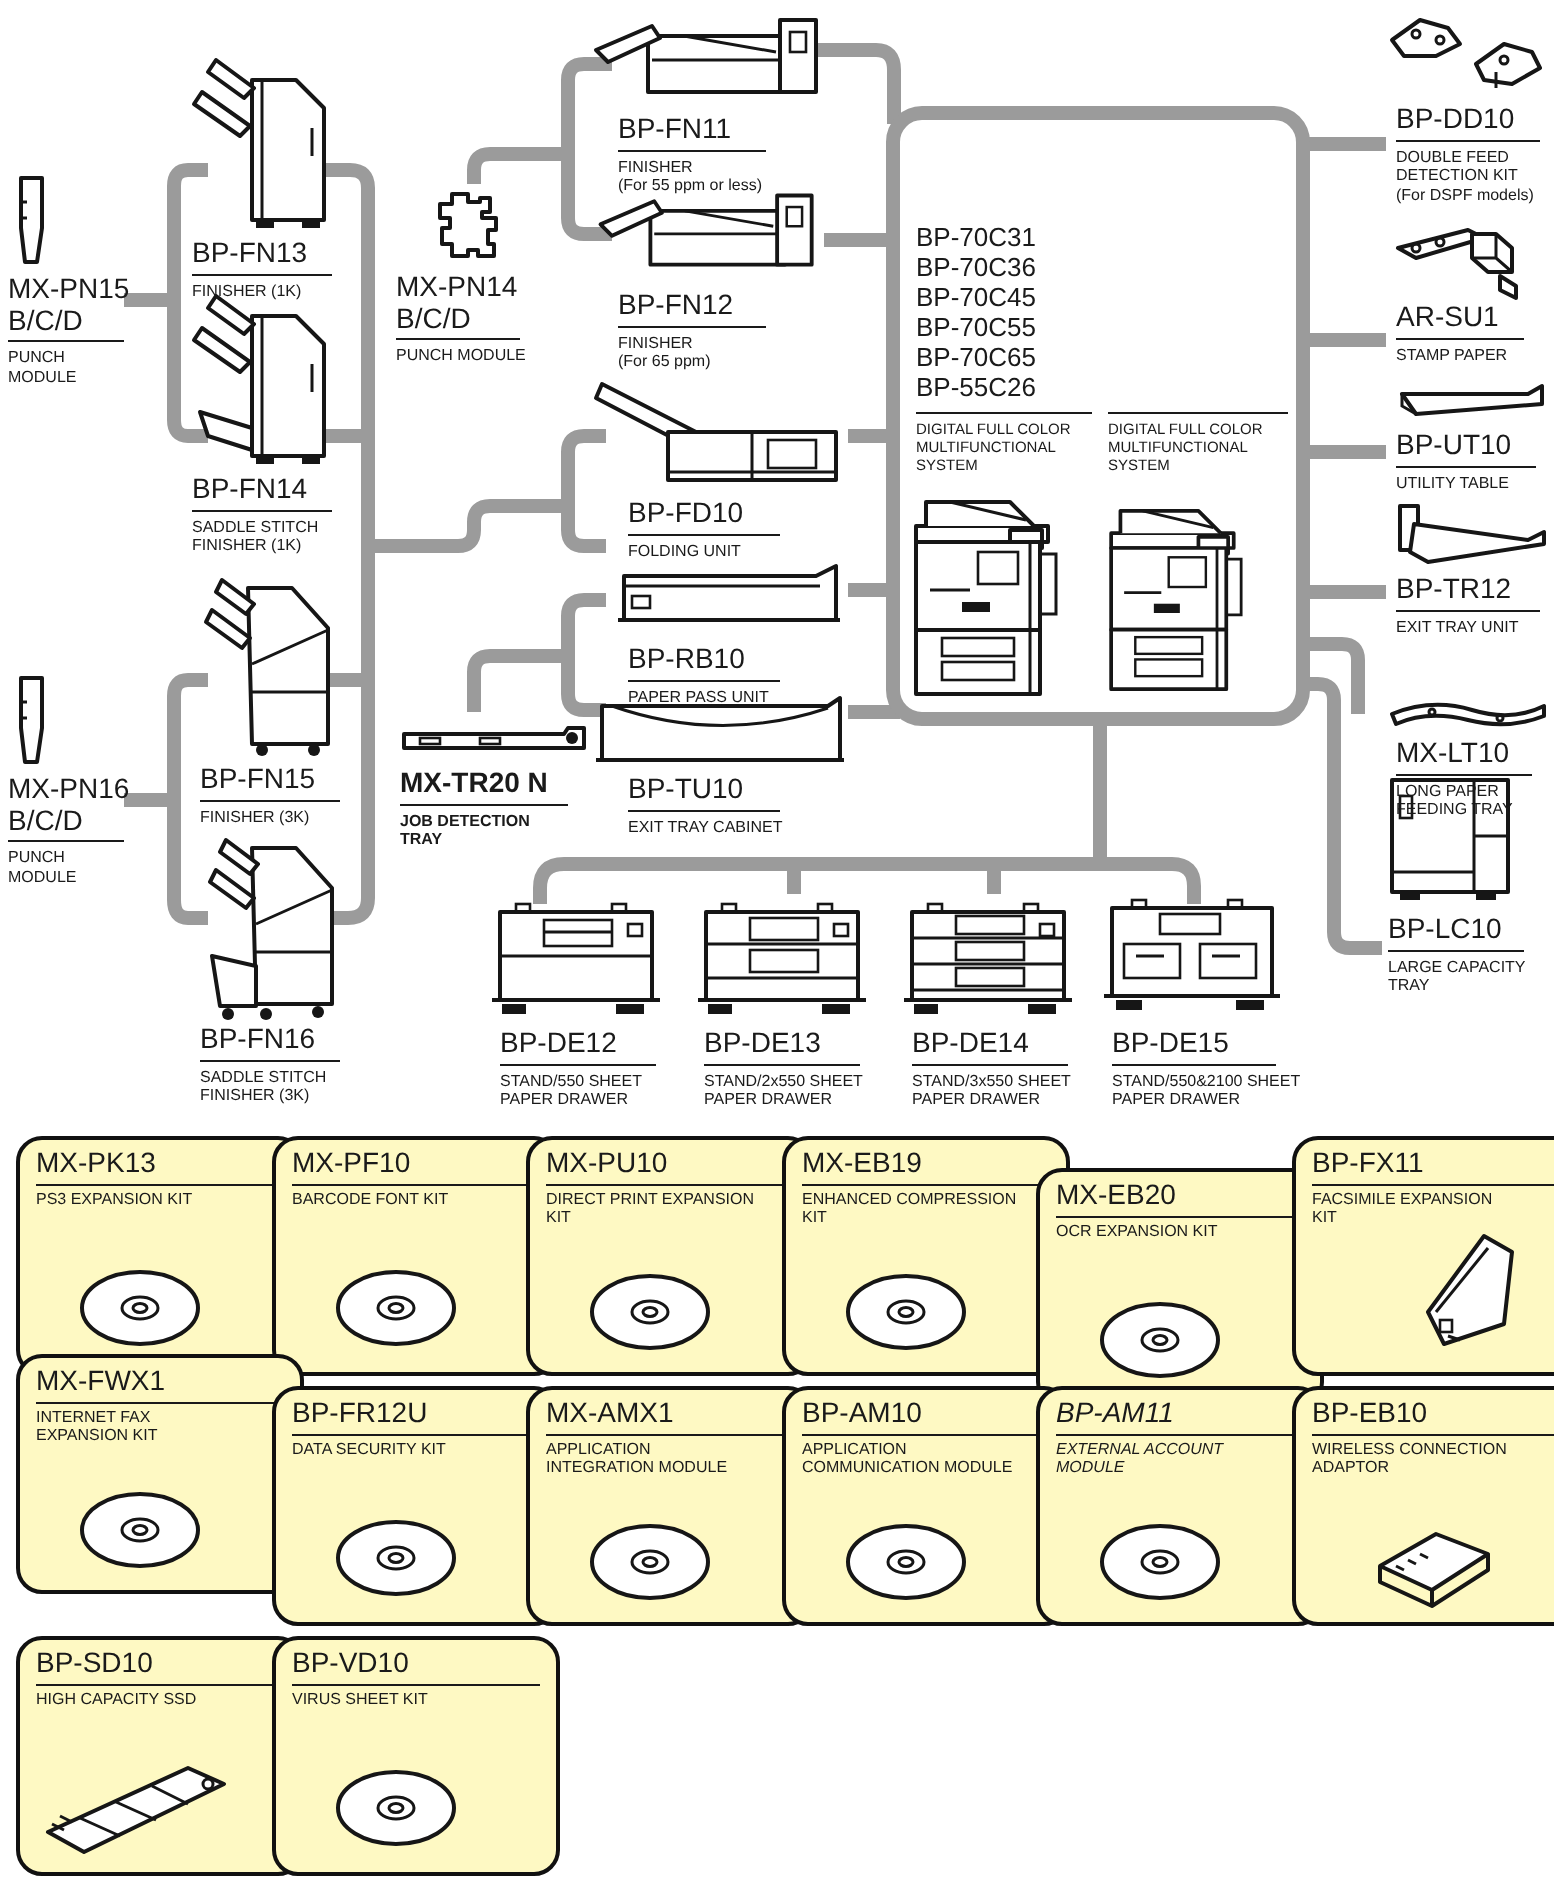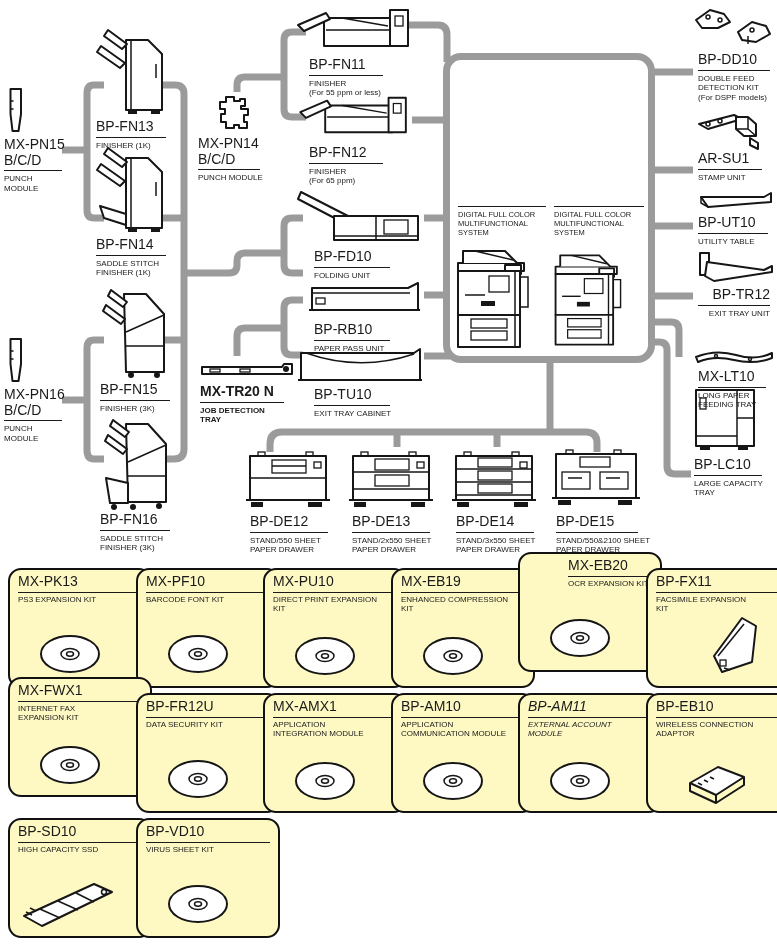--- a/index.html
+++ b/index.html
@@ -64,20 +64,28 @@
       <path d="M648 322 H671 Q679 322 679 330 V357"></path>
       <path d="M648 342 H659 Q667 342 667 350 V466 Q667 474 675 474 H691"></path>
       <path d="M550 360 V429"></path>
       <path d="M270 452 V444 Q270 432 282 432 H586 Q597 432 597 443 V452"></path>
       <path d="M397 432 V447"></path>
       <path d="M497 432 V447"></path>
     </g>
   </svg>
 
   <div id="center-box">
+    <div class="mcol" id="mcol1" style="left:8px;top:51px;">
+        <div>BP-70C31</div>
+        <div>BP-70C36</div>
+        <div>BP-70C45</div>
+        <div>BP-70C55</div>
+        <div>BP-70C65</div>
+        <div>BP-55C26</div>
+      </div>
     <div class="mdiv" style="left:8px;top:146px;width:88px;"></div>
     <div class="mdiv" style="left:104px;top:146px;width:90px;"></div>
     <div class="mcap" style="left:8px;top:151px;">DIGITAL FULL COLOR
 MULTIFUNCTIONAL
 SYSTEM</div>
     <div class="mcap" style="left:104px;top:151px;">DIGITAL FULL COLOR
 MULTIFUNCTIONAL
 SYSTEM</div>
   <svg class="icon" width="78" height="112" viewBox="0 0 78 112" style="left: 5px; top: 183px;">
         <rect x="3" y="20" width="66" height="8" class="s2f"></rect>
@@ -281,40 +289,40 @@
         <path d="M6 16 L20 6 L34 10 L40 18 L28 24 L12 24 Z" class="s2f"></path>
         <circle cx="18" cy="13" r="2" class="s15"></circle>
         <circle cx="30" cy="16" r="2" class="s15"></circle>
         <path d="M48 28 L62 18 L76 22 L80 30 L66 38 L52 36 Z" class="s2f"></path>
         <path d="M58 40 V32" class="s15"></path>
         <circle cx="62" cy="26" r="2" class="s15"></circle>
       </svg>
       <div class="node" style="left: 698px; top: 151px;">
         <div class="nm">AR-SU1</div>
         <div class="rule" style="width: 64px;"></div>
-        <div class="cap">STAMP UNIT</div>
+        <div class="cap">STAMP PAPER</div>
       </div>
       <svg class="icon" width="74" height="42" viewBox="0 0 74 42" style="left: 696px; top: 108px;">
         <path d="M3 16 L38 7 L46 11 L12 21 Z" class="s2f"></path>
         <circle cx="12" cy="16" r="2" class="s15"></circle>
         <circle cx="24" cy="13" r="2" class="s15"></circle>
         <path d="M40 9 h12 l8 7 v12 h-12 l-8 -7 Z" class="s2f"></path>
         <path d="M52 9 v12 l8 7 M40 21 h12" class="s15"></path>
         <path d="M54 30 l8 5 v6 l-8 -4 Z" class="s2f"></path>
       </svg>
       <div class="node" style="left: 698px; top: 215px;">
         <div class="nm">BP-UT10</div>
         <div class="rule" style="width: 70px;"></div>
         <div class="cap">UTILITY TABLE</div>
       </div>
       <svg class="icon" width="76" height="22" viewBox="0 0 76 22" style="left: 698px; top: 190px;">
         <path d="M3 7 H66 L73 3 V12 L10 17 Z" class="s2f"></path>
         <path d="M3 7 V13 L10 17" class="s15"></path>
       </svg>
-      <div class="node" style="left: 698px; top: 287px; text-align: right;">
+      <div class="node" style="left: 698px; top: 287px;">
         <div class="nm">BP-TR12</div>
         <div class="rule" style="width: 72px;"></div>
         <div class="cap">EXIT TRAY UNIT</div>
       </div>
       <svg class="icon" width="82" height="35" viewBox="0 0 82 35" style="left: 694px; top: 250px;">
         <path d="M6 3 h9 v16 l-4 6 h-5 Z" class="s2f"></path>
         <path d="M13 12 L70 20 L78 16 V22 L20 31 L11 26 Z" class="s2f"></path>
       </svg>
       <div class="node" style="left: 698px; top: 369px;">
         <div class="nm">MX-LT10</div>
@@ -449,21 +457,21 @@
         <div class="nm">MX-EB19</div>
         <div class="rule"></div>
         <div class="cap">ENHANCED COMPRESSION
 KIT</div>
         <svg class="icon" width="64" height="44" viewBox="0 0 64 44" style="left: 28px; top: 64px;">
           <ellipse cx="32" cy="22" rx="29" ry="18" class="s2f"></ellipse>
           <ellipse cx="32" cy="22" rx="9" ry="5.5" class="s15"></ellipse>
           <ellipse cx="32" cy="22" rx="3.5" ry="2.2" class="s15"></ellipse>
         </svg>
       </div>
-      <div class="obox" style="left: 518px; top: 552px; padding-left: 40px;">
+      <div class="obox" style="left: 518px; top: 584px;">
         <div class="nm">MX-EB20</div>
         <div class="rule"></div>
         <div class="cap">OCR EXPANSION KIT</div>
         <svg class="icon" width="64" height="44" viewBox="0 0 64 44" style="left: 28px; top: 62px;">
           <ellipse cx="32" cy="22" rx="29" ry="18" class="s2f"></ellipse>
           <ellipse cx="32" cy="22" rx="9" ry="5.5" class="s15"></ellipse>
           <ellipse cx="32" cy="22" rx="3.5" ry="2.2" class="s15"></ellipse>
         </svg>
       </div>
       <div class="obox" style="left: 646px; top: 568px;">

